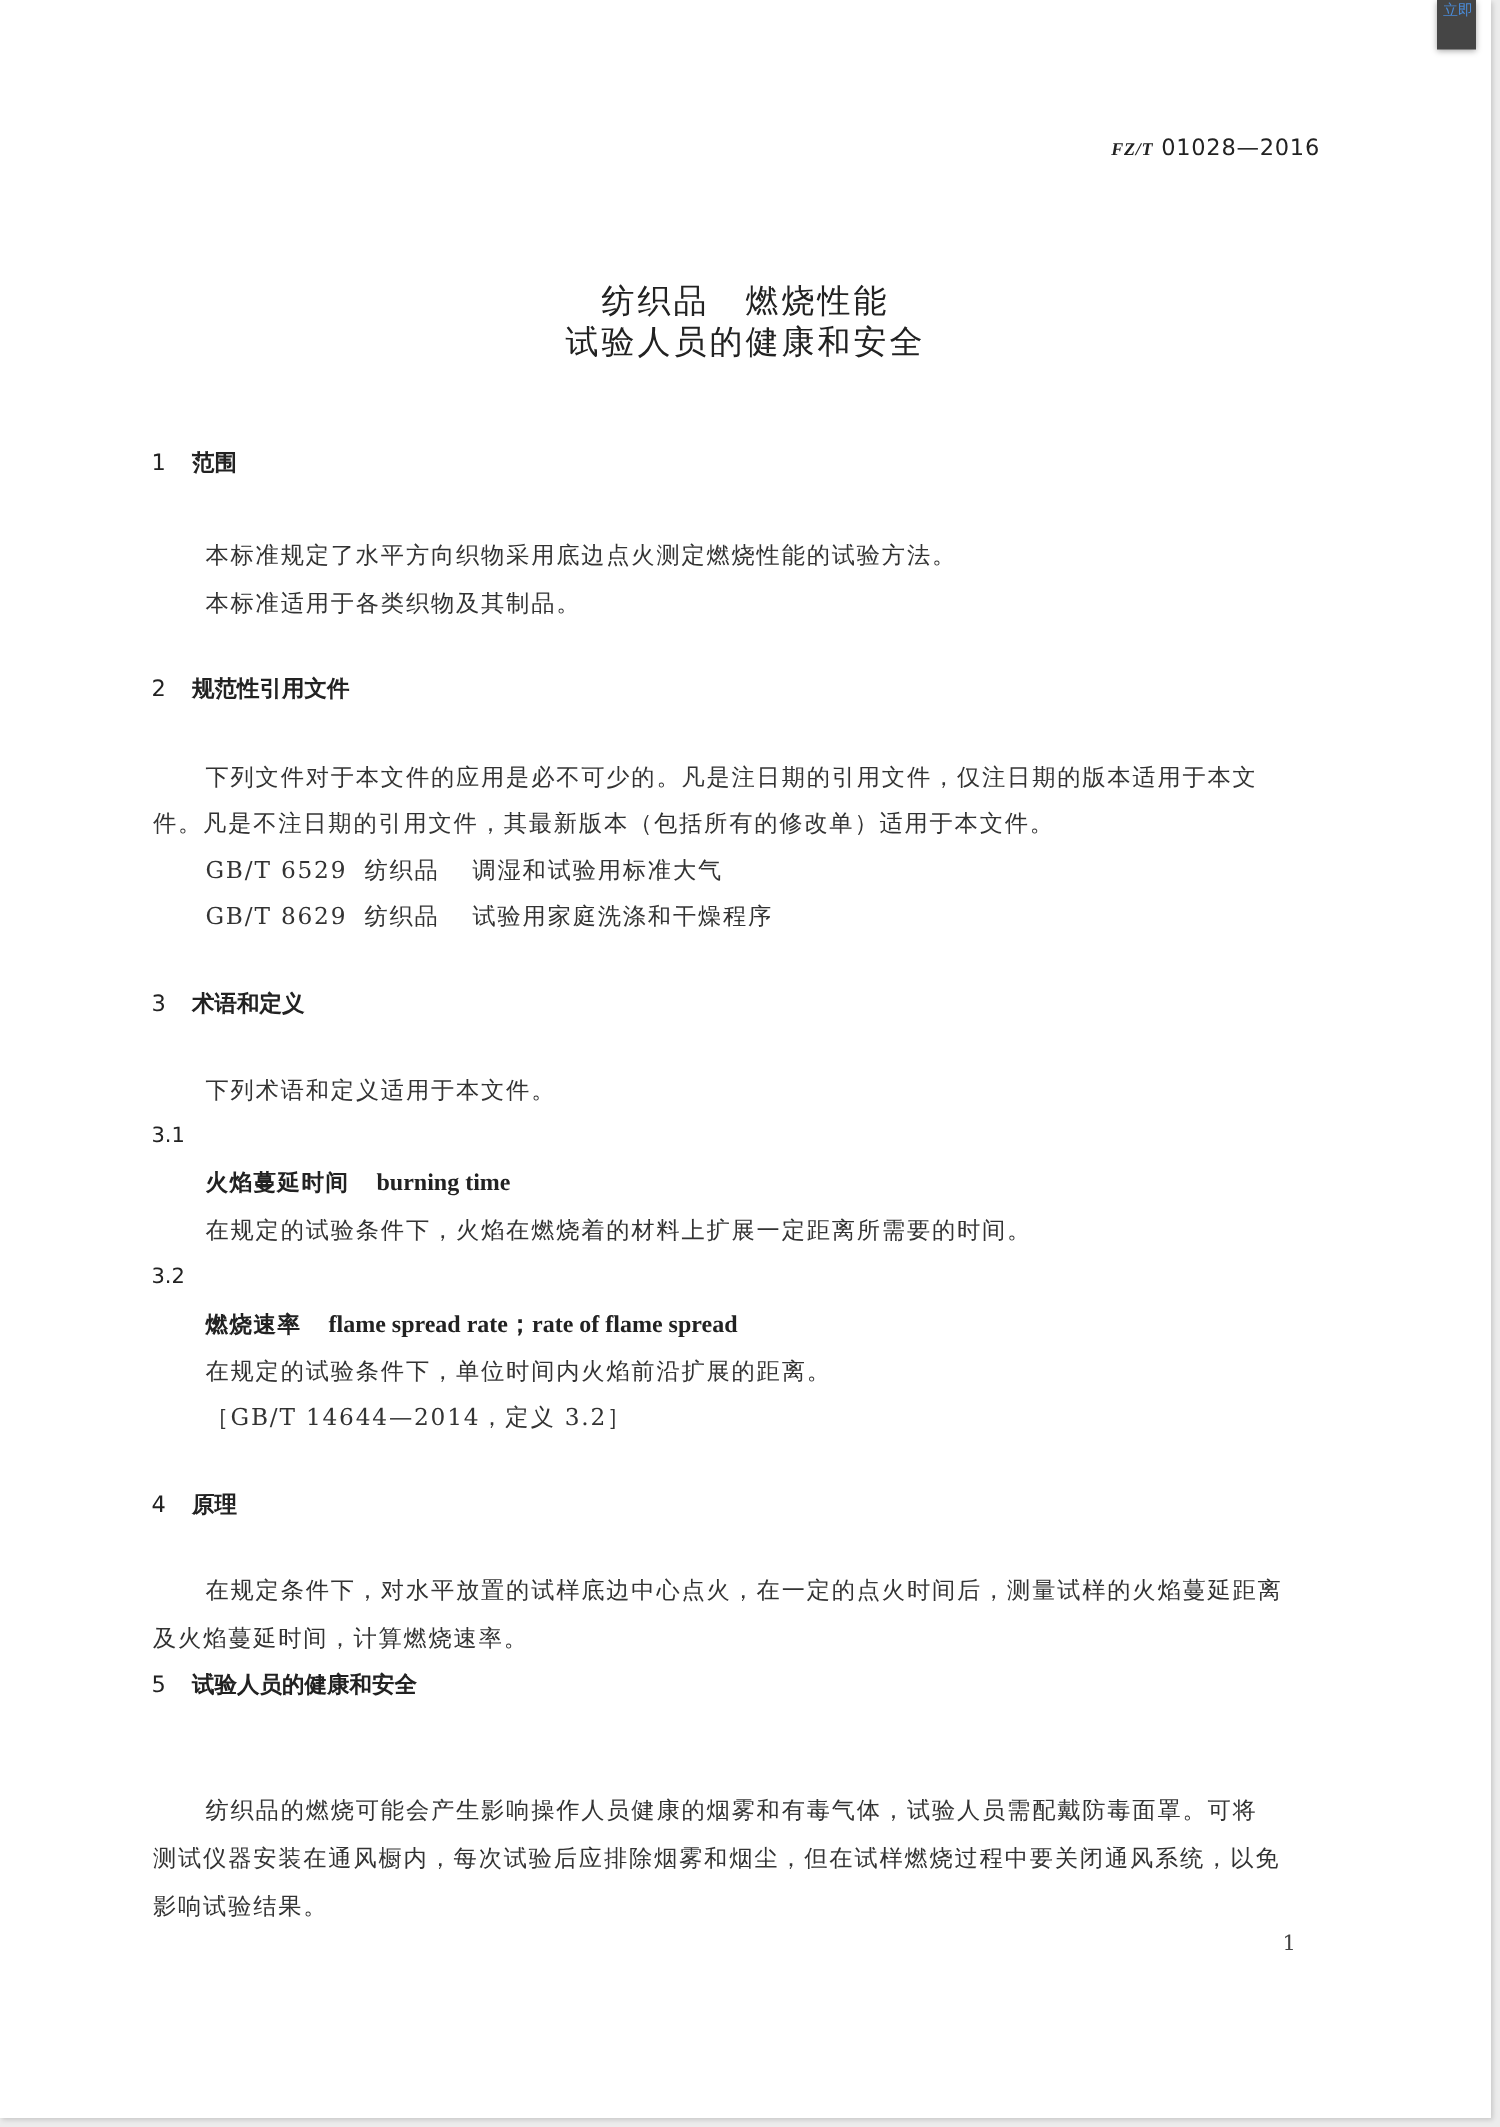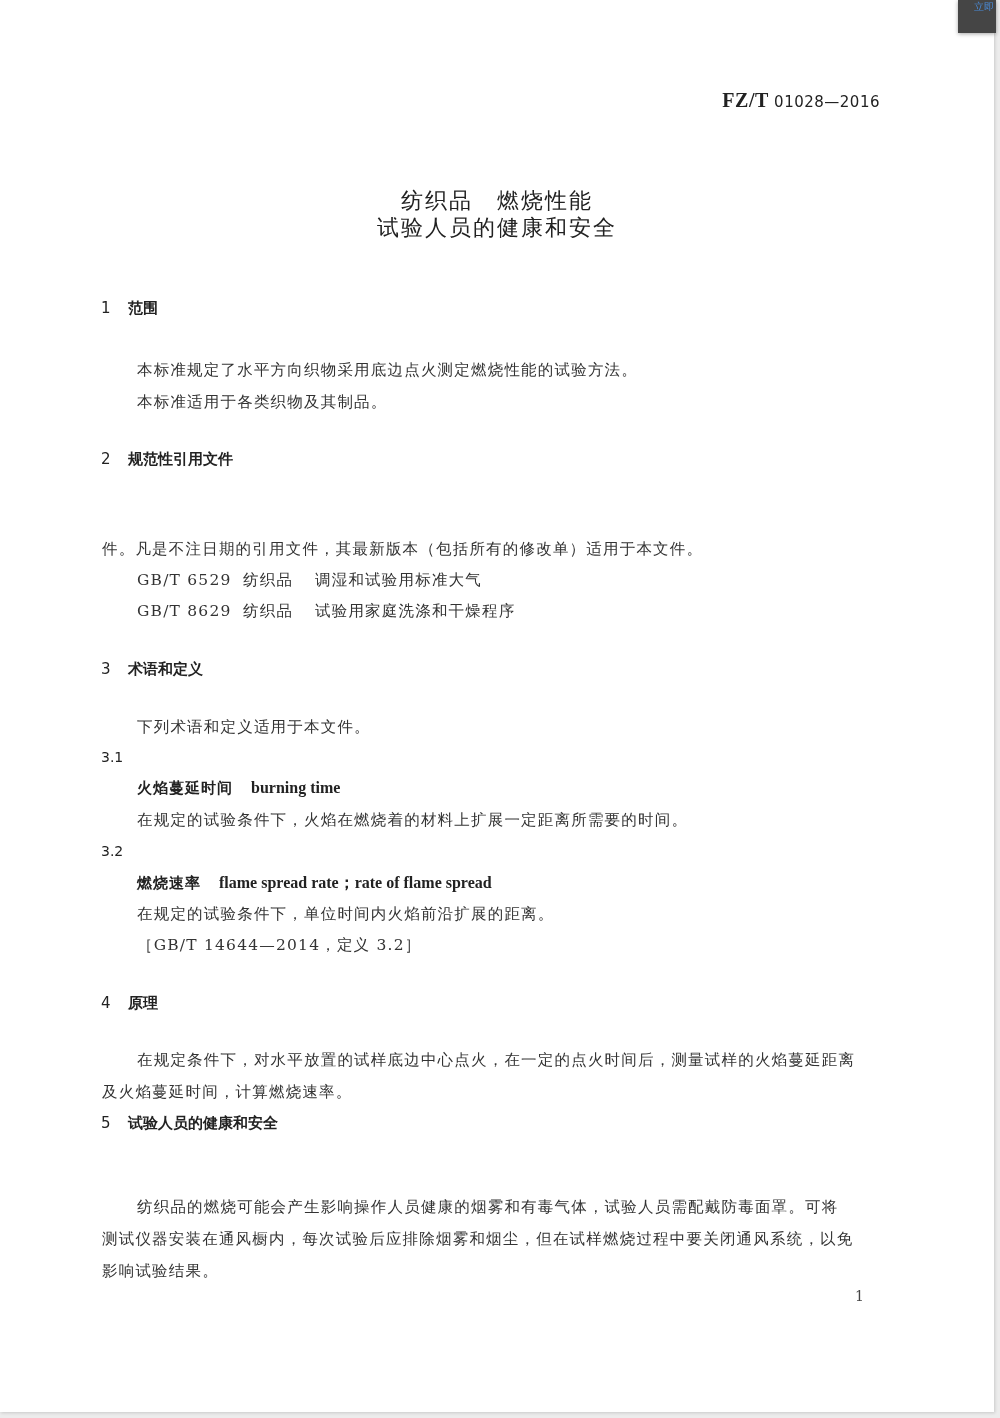--- a/index.html
+++ b/index.html
@@ -5,32 +5,32 @@
     html, body { margin: 0; padding: 0; }
     body {
       width: 1000px; height: 1418px; background: #ececec; position: relative; overflow: hidden;
       font-family: "DejaVu Serif", "Liberation Serif", serif; color: #2a2a2a;
     }
     .page {
       position: absolute; left: 0; top: 0; width: 994px; height: 1412px; background: #ffffff;
       box-shadow: 1px 1px 3px rgba(0,0,0,0.15);
     }
     .corner-btn {
-      position: absolute; left: 958px; top: 0; width: 38px; height: 33px; background: #454545;
+      position: absolute; left: 958px; top: 0; width: 26px; height: 33px; background: #454545;
       box-shadow: 0 1px 4px rgba(0,0,0,0.35);
     }
     .corner-btn span {
       position: absolute; right: 2px; top: 0px; font-size: 10px; color: #4a8bd8;
       font-family: "DejaVu Sans", sans-serif; letter-spacing: 0;
     }
     .std-no {
       position: absolute; right: 114px; top: 89px; font-size: 15px; color: #222;
       font-family: "DejaVu Sans", sans-serif; letter-spacing: 0.5px;
     }
-    .std-no b { font-family: "Liberation Serif", serif; font-size: 20px; font-weight: bold; }
+    .std-no b { font-family: "Liberation Serif", serif; font-size: 12px; font-weight: bold; font-style: italic; }
     .watermark {
       position: absolute; left: 200px; top: 128px; font-family: "Liberation Sans", sans-serif;
       font-weight: bold; font-size: 80px; color: #efefef; letter-spacing: 2px; line-height: 1;
     }
     .title {
       position: absolute; left: 0; width: 994px; text-align: center; font-family: "DejaVu Sans", sans-serif;
       font-size: 22px; color: #222; letter-spacing: 2px;
     }
     .t1 { top: 186px; }
     .t2 { top: 213px; }
@@ -64,20 +64,21 @@
 
   <div class="h" style="top:299px">
     <span class="num">1</span><span>范围</span>
   </div>
   <div class="p ind" style="top:360px">本标准规定了水平方向织物采用底边点火测定燃烧性能的试验方法。</div>
   <div class="p ind" style="top:392px">本标准适用于各类织物及其制品。</div>
 
   <div class="h" style="top:450px">
     <span class="num">2</span><span>规范性引用文件</span>
   </div>
+  <div class="p ind" style="top:508px">下列文件对于本文件的应用是必不可少的。凡是注日期的引用文件，仅注日期的版本适用于本文</div>
   <div class="p full" style="top:539px">件。凡是不注日期的引用文件，其最新版本（包括所有的修改单）适用于本文件。</div>
   <div class="p ind" style="top:570px">
     <span class="ref">
       <span class="code">GB/T 6529</span><span class="cat">纺织品</span><span>调湿和试验用标准大气</span>
     </span>
   </div>
   <div class="p ind" style="top:601px">
     <span class="ref">
       <span class="code">GB/T 8629</span><span class="cat">纺织品</span><span>试验用家庭洗涤和干燥程序</span>
     </span>

